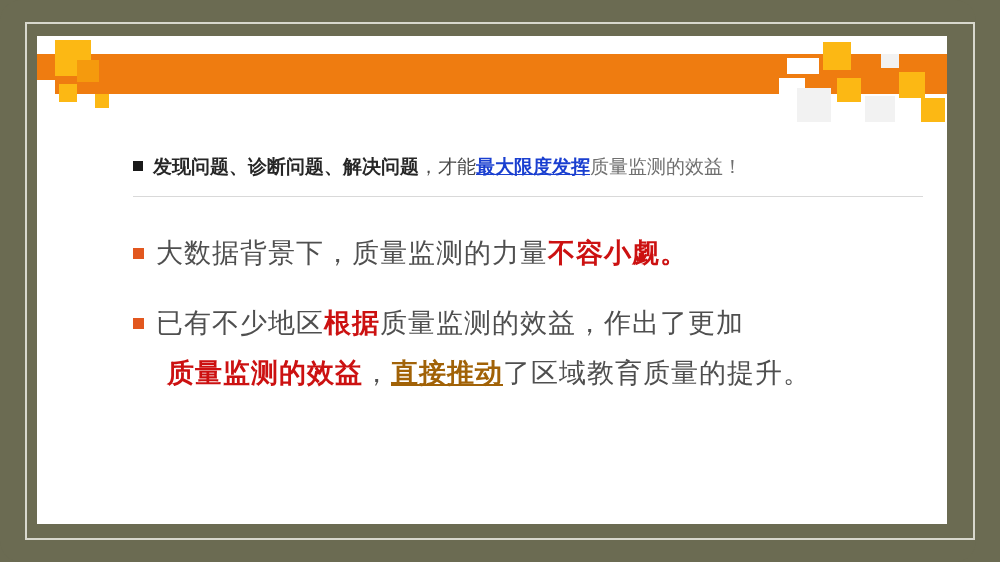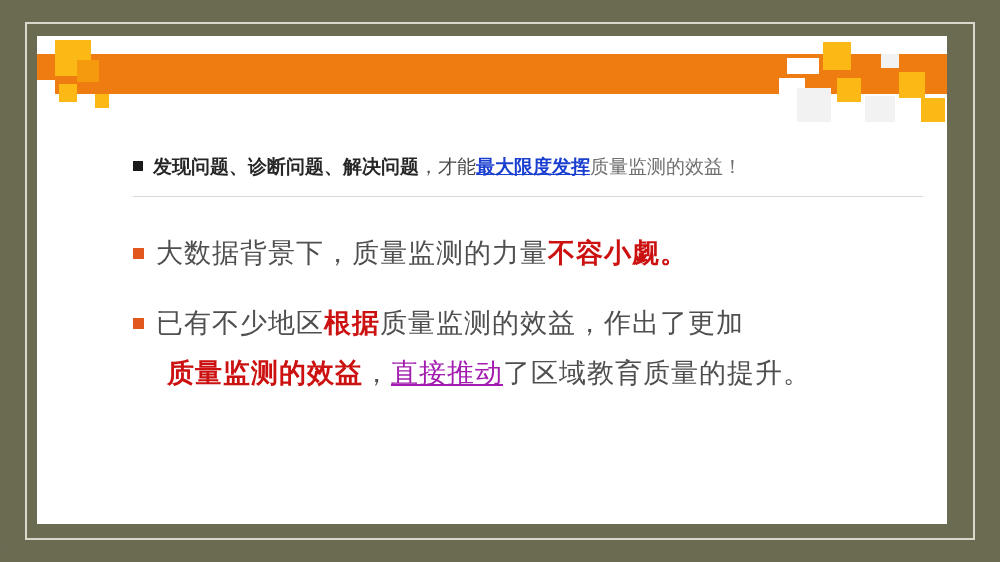--- a/index.html
+++ b/index.html
@@ -115,22 +115,22 @@
     height: 11px;
     background: #e2571e;
     margin-right: 12px;
     vertical-align: 3px;
   }
   .para .red {
     color: #cc1111;
     font-weight: bold;
   }
   .para .blue-u {
-    color: #a21caf;
-    font-weight: normal;
+    color: #a16207;
+    font-weight: bold;
     text-decoration: underline;
   }
   .para .plain { color: #4f4f4f; }
 
   .p1 { top: 198px; white-space: nowrap; }
   .p2 { top: 268px; white-space: nowrap; }
   .p2b { top: 318px; left: 130px; white-space: nowrap; }
 </style>
 </head>
 <body>

